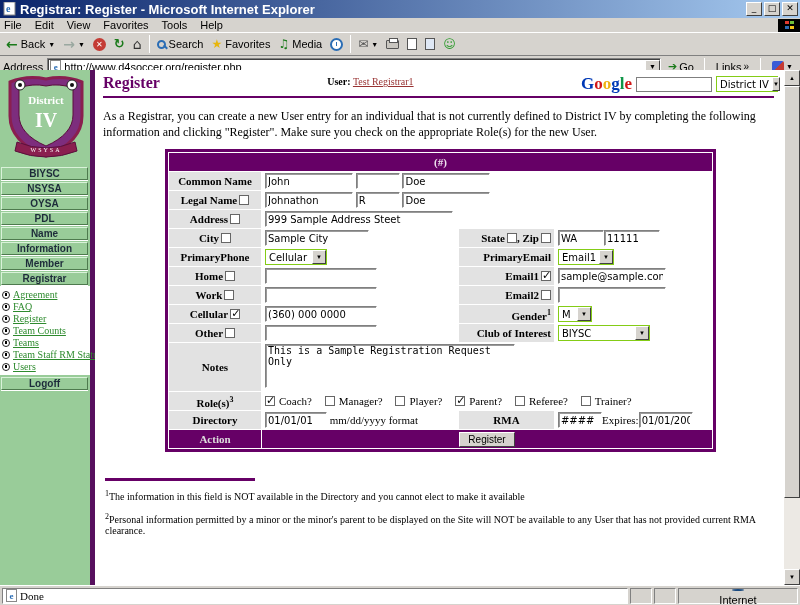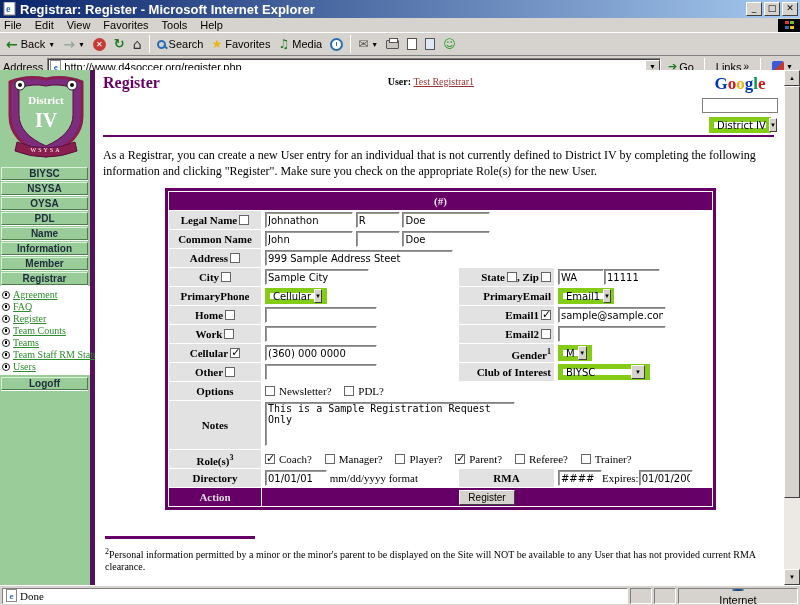--- a/index.html
+++ b/index.html
@@ -58,24 +58,24 @@
   .side-link a { color:#2e8b2e; font-family:"Liberation Serif",serif; font-size:10px; text-decoration:underline; }
   .ball { width:8px; height:8px; flex:none; border-radius:50%; border:1px solid #222; background:radial-gradient(circle at 50% 45%, #000 30%, #fff 32%); }
   .logoff { margin-top:2px; }
   .side-fill { flex:1; }
 
   .main { flex:1; background:#fff; overflow:hidden; padding:4px 6px 0 8px; font-family:"Liberation Serif","DejaVu Serif",serif; }
   .mhead { display:flex; align-items:flex-start; }
   .ptitle { color:#660066; font-weight:bold; font-size:16px; font-family:"Liberation Serif",serif; }
   .usr { flex:1; text-align:center; font-size:10px; padding-top:2px; }
   .usr a { color:#993333; }
-  .gwidget { display:flex; align-items:center; gap:4px;flex-direction:column; }
+  .gwidget { display:flex; align-items:center; gap:4px; }
   .glogo { font-family:"Liberation Serif",serif; font-weight:bold; font-size:17px; letter-spacing:0; }
   .gsearch { width:76px; height:15px; border:1px solid #7f7f7f; font-size:10px; padding:0 2px; font-family:"DejaVu Sans",sans-serif; }
-  .sel { display:inline-flex; align-items:center; border:5px solid #84cc16; background:#fff; height:16px; }
+  .sel { display:inline-flex; align-items:center; border:1px solid #84cc16; background:#fff; height:16px; }
   .sel .txt { padding:0 3px; font:10px "DejaVu Sans",sans-serif; white-space:nowrap; }
   .sel .arrow { width:14px; height:14px; background:#d6d3ce; border:1px solid; border-color:#fff #404040 #404040 #fff; font-size:6px; display:flex; align-items:center; justify-content:center; margin-left:auto; }
   .hrule { height:2px; background:#660066; margin:2px 4px 0 0; }
   .intro { font-size:12px; margin:10px 2px 0 0; line-height:1.35; }
 
   
   .ftable { width:540px; margin:9px auto 0; border:3px solid #660066; border-spacing:1px; background:#fff; table-layout:fixed; }
   .ftable td { font-size:11px; padding:1px 3px; height:18px; vertical-align:middle; font-family:"Liberation Serif",serif; }
   .thead { background:#660066; color:#efe3ef; text-align:center; font-weight:bold; height:16px; }
   .lbl { background:#e2e2e2; font-weight:bold; text-align:center; white-space:nowrap; }
@@ -302,32 +302,32 @@
           <col style="width:92px">
           <col style="width:196px">
           <col style="width:95px">
           <col style="width:157px">
         </colgroup>
       <tbody>
           <tr>
             <td class="thead" colspan="4">(#)</td>
           </tr>
       <tr>
+        <td class="lbl">Common Name</td>
+        <td colspan="3">
+          <input class="tin" style="width: 88px;" value="John">
+          <input class="tin" style="width: 44px;" value="">
+          <input class="tin" style="width: 88px;" value="Doe">
+        </td>
+      </tr>
+      <tr>
         <td class="lbl"><span>Legal Name</span><span class="cb"></span></td>
         <td colspan="3">
           <input class="tin" style="width: 88px;" value="Johnathon">
           <input class="tin" style="width: 44px;" value="R">
-          <input class="tin" style="width: 88px;" value="Doe">
-        </td>
-      </tr>
-      <tr>
-        <td class="lbl">Common Name</td>
-        <td colspan="3">
-          <input class="tin" style="width: 88px;" value="John">
-          <input class="tin" style="width: 44px;" value="">
           <input class="tin" style="width: 88px;" value="Doe">
         </td>
       </tr>
       <tr>
         <td class="lbl"><span>Address</span><span class="cb"></span></td>
         <td colspan="3"><input class="tin" style="width: 188px;" value="999 Sample Address Steet"></td>
       </tr>
       <tr>
         <td class="lbl"><span>City</span><span class="cb"></span></td>
         <td><input class="tin" style="width: 104px;" value="Sample City"></td>
@@ -370,27 +370,20 @@
       <tr>
         <td class="lbl"><span>Other</span><span class="cb"></span></td>
         <td><input class="tin" style="width: 112px;" value=""></td>
         <td class="rlbl">Club of Interest</td>
         <td><span class="sel" style="width:92px">
                 <span class="txt">BIYSC</span>
                 <span class="arrow">▼</span>
               </span></td>
       </tr>
       <tr>
-        <td class="lbl">Options</td>
-        <td colspan="3">
-          <span class="cklabel"><span class="cb"></span><span>Newsletter?</span></span>
-          <span class="cklabel"><span class="cb"></span><span>PDL?</span></span>
-        </td>
-      </tr>
-      <tr>
         <td class="lbl" style="height:48px">Notes</td>
         <td colspan="3"><textarea class="tin" style="">This is a Sample Registration Request Only</textarea></td>
       </tr>
       <tr>
         <td class="lbl"><span>Role(s)</span><sup>3</sup></td>
         <td colspan="3">
           <span class="cklabel"><span class="cb checked"></span><span>Coach?</span></span>
           <span class="cklabel"><span class="cb"></span><span>Manager?</span></span>
           <span class="cklabel"><span class="cb"></span><span>Player?</span></span>
           <span class="cklabel"><span class="cb checked"></span><span>Parent?</span></span>
@@ -405,20 +398,21 @@
         <td style="white-space:nowrap"><input class="tin" style="width: 44px;" value="####"><span class="hint">Expires:</span><input class="tin" style="width: 54px;" value="01/01/2008"></td>
       </tr>
       <tr>
         <td class="action-lbl">Action</td>
         <td class="action-body" colspan="3"><button class="regbtn">Register</button></td>
       </tr>
     </tbody>
       </table>
 
     <div class="fn-rule"></div>
+    <p class="footnote"><sup>1</sup><span>The information in this field is NOT available in the Directory and you cannot elect to make it available</span></p>
     <p class="footnote"><sup>2</sup><span>Personal information permitted by a minor or the minor's parent to be displayed on the Site will NOT be available to any User that has not provided current RMA clearance.</span></p>
 
   </div>
 
   <div class="vscroll">
     <div class="sbtn up">▲</div>
     <div class="sthumb"></div>
     <div class="sbtn down">▼</div>
   </div>
 </div>

